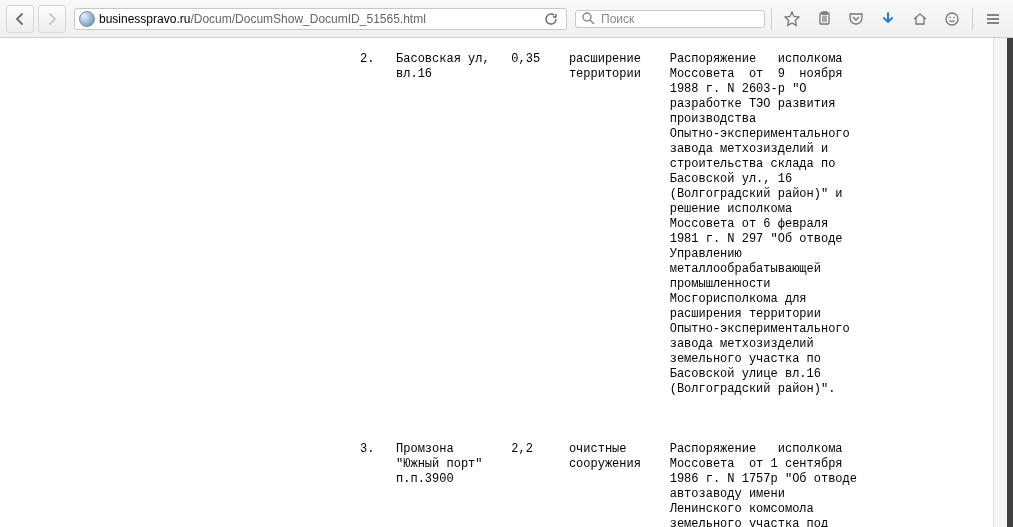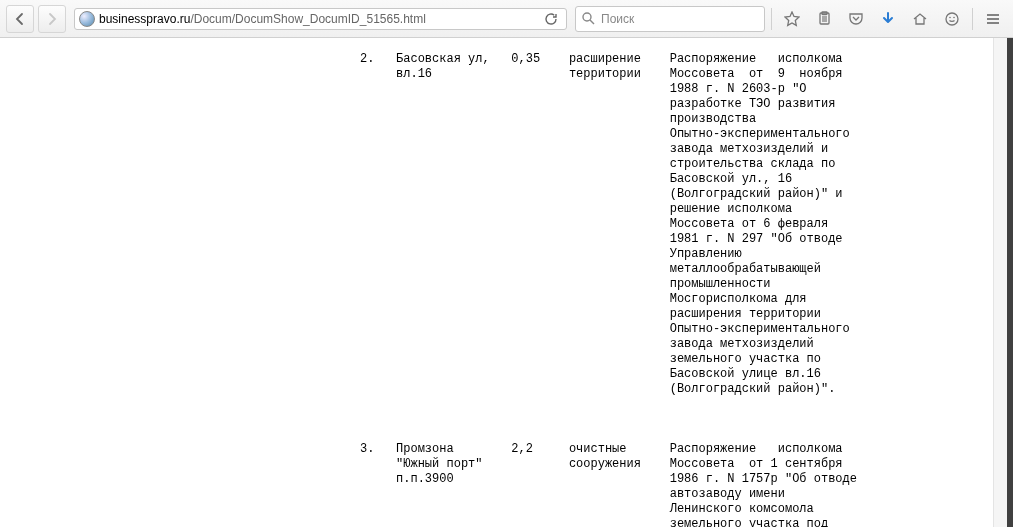--- a/index.html
+++ b/index.html
@@ -45,21 +45,21 @@
 }
 .url-txt { flex: 1; color: #666; overflow: hidden; white-space: nowrap; }
 .url-txt .dom { color: #000; }
 .reload-btn {
   width: 22px; height: 22px;
   display: flex; align-items: center; justify-content: center;
   color: #666;
 }
 .search-bar {
   width: 190px;
-  height: 26px;
+  height: 18px;
   background: #fff;
   border: 1px solid #c8c8c8;
   border-radius: 3px;
   display: flex;
   align-items: center;
   padding: 0 6px;
   gap: 6px;
   font-size: 12px;
   color: #888;
 }

